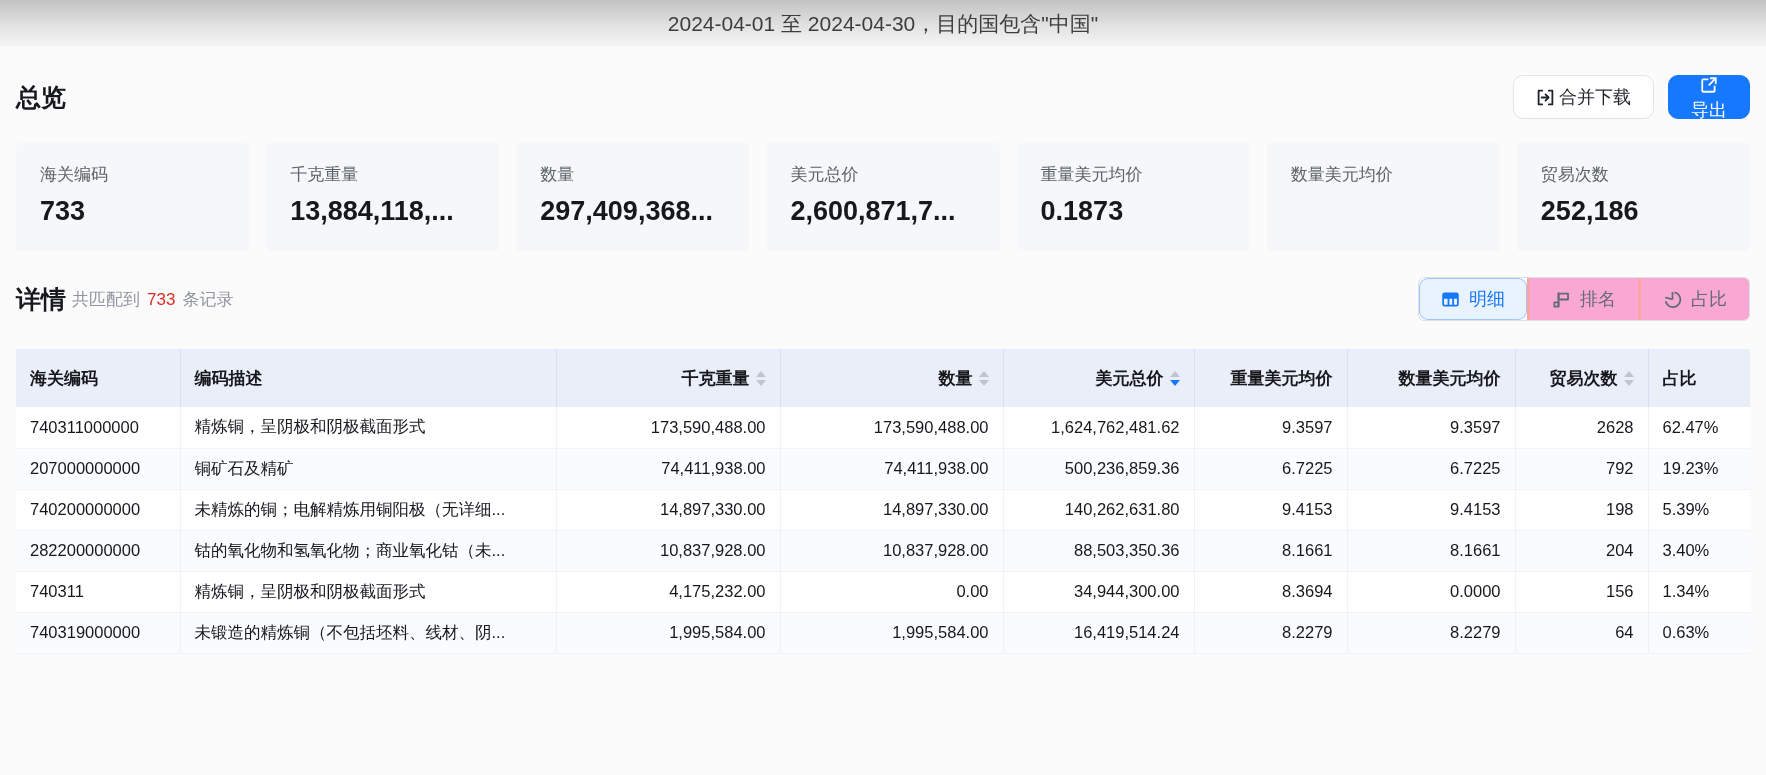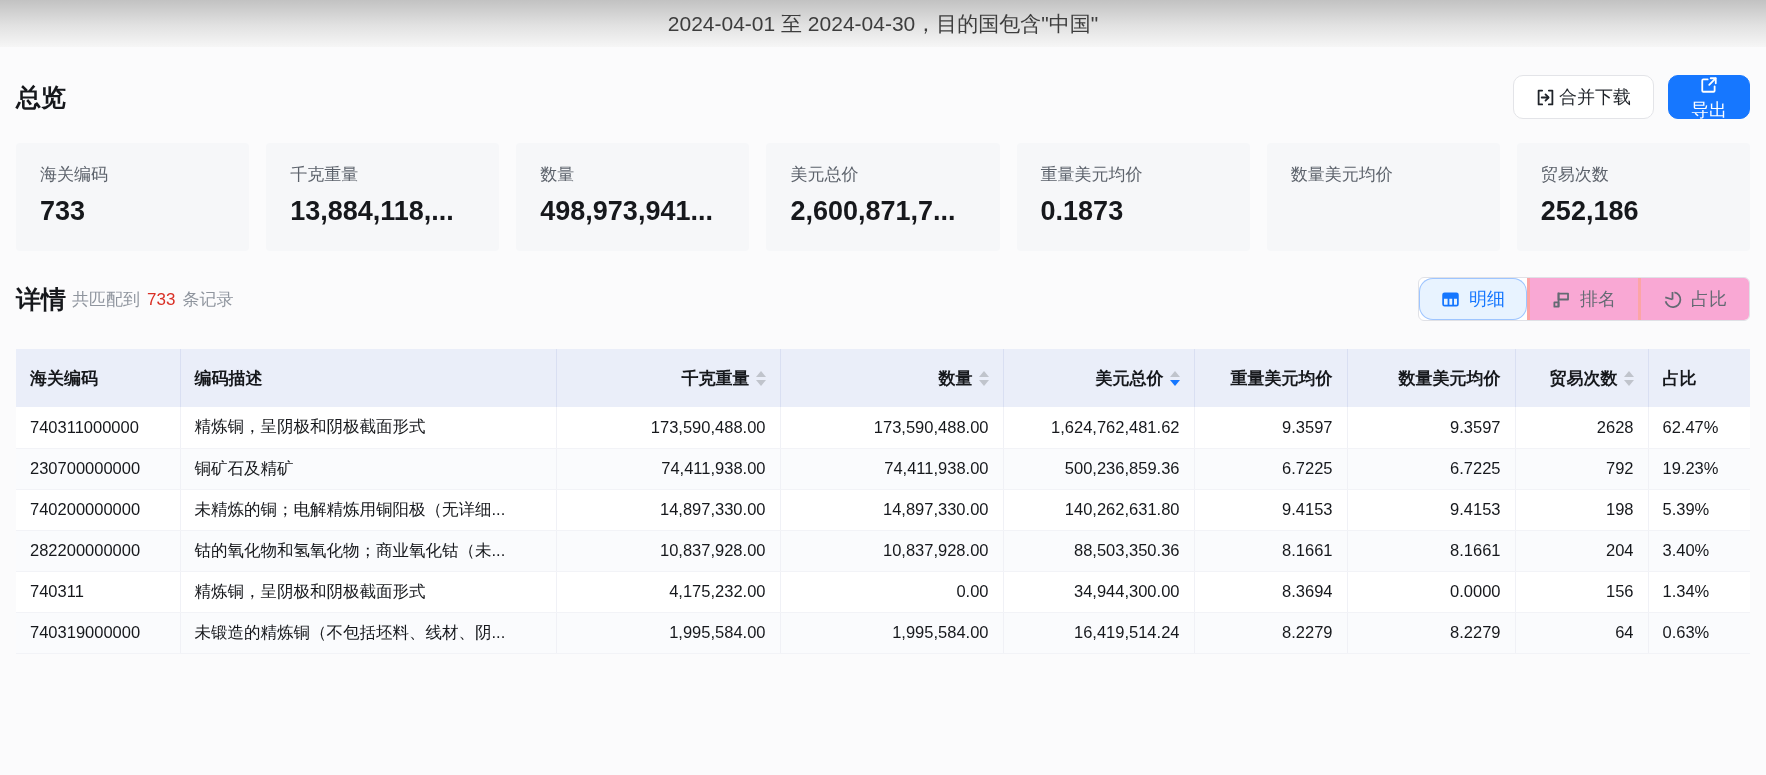--- a/index.html
+++ b/index.html
@@ -39,21 +39,21 @@
   .spacer{ flex:1; }
   .tabs{ display:flex; border:1px solid #e0e1e6; border-radius:6px; background:#fff; overflow:hidden; }
   .tab{
     height:42px; padding:0 22px; display:flex; align-items:center; gap:9px;
     font-size:18px; color:#646a73; background:#f9a8d4; border:none; cursor:pointer;
     border-left:3px solid #fca5a5; font-family:inherit;
   }
   .tab:first-child{ border-left:none; }
   .tab.active{
     background:var(--accent-bg,#e8f3ff); color:var(--accent,#1677ff);
-    box-shadow:inset 0 0 0 1px #9ec5ff; border-radius:14px;text-align:right;
+    box-shadow:inset 0 0 0 1px #9ec5ff; border-radius:9px;text-align:right;
   }
   .tab-icon{ display:inline-flex; }
   
   .table-wrap{ margin-top:28px; }
   table{ width:1734px; border-collapse:collapse; table-layout:fixed; background:#fff; }
   thead th{
     background:var(--header-bg,#eaeef9); height:58px; font-size:17px; font-weight:700;
     color:#16181c; border-right:1px solid #d9dff2; padding:0 14px;
   }
   thead th:last-child{ border-right:none; }
@@ -114,21 +114,21 @@
       <div class="card">
         <div class="card-label">海关编码</div>
         <div class="card-value">733</div>
       </div>
       <div class="card">
         <div class="card-label">千克重量</div>
         <div class="card-value">13,884,118,...</div>
       </div>
       <div class="card">
         <div class="card-label">数量</div>
-        <div class="card-value">498,973,941...</div>
+        <div class="card-value">297,409,368...</div>
       </div>
       <div class="card">
         <div class="card-label">美元总价</div>
         <div class="card-value">2,600,871,7...</div>
       </div>
       <div class="card">
         <div class="card-label">重量美元均价</div>
         <div class="card-value">0.1873</div>
       </div>
       <div class="card">
@@ -250,21 +250,21 @@
             <td class="al-left">精炼铜，呈阴极和阴极截面形式</td>
             <td class="al-right">173,590,488.00</td>
             <td class="al-right">173,590,488.00</td>
             <td class="al-right">1,624,762,481.62</td>
             <td class="al-right">9.3597</td>
             <td class="al-right">9.3597</td>
             <td class="al-right">2628</td>
             <td class="al-left">62.47%</td>
           </tr>
           <tr>
-            <td class="al-left">230700000000</td>
+            <td class="al-left">207000000000</td>
             <td class="al-left">铜矿石及精矿</td>
             <td class="al-right">74,411,938.00</td>
             <td class="al-right">74,411,938.00</td>
             <td class="al-right">500,236,859.36</td>
             <td class="al-right">6.7225</td>
             <td class="al-right">6.7225</td>
             <td class="al-right">792</td>
             <td class="al-left">19.23%</td>
           </tr>
           <tr>

